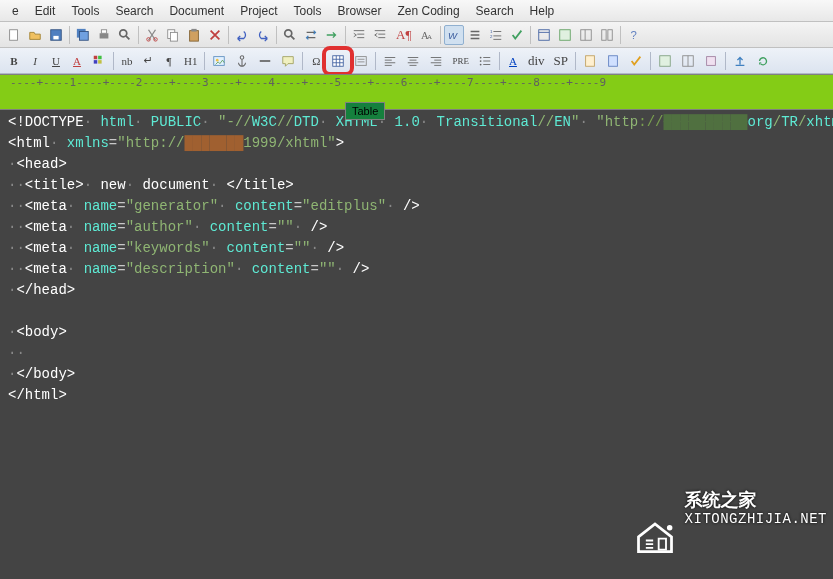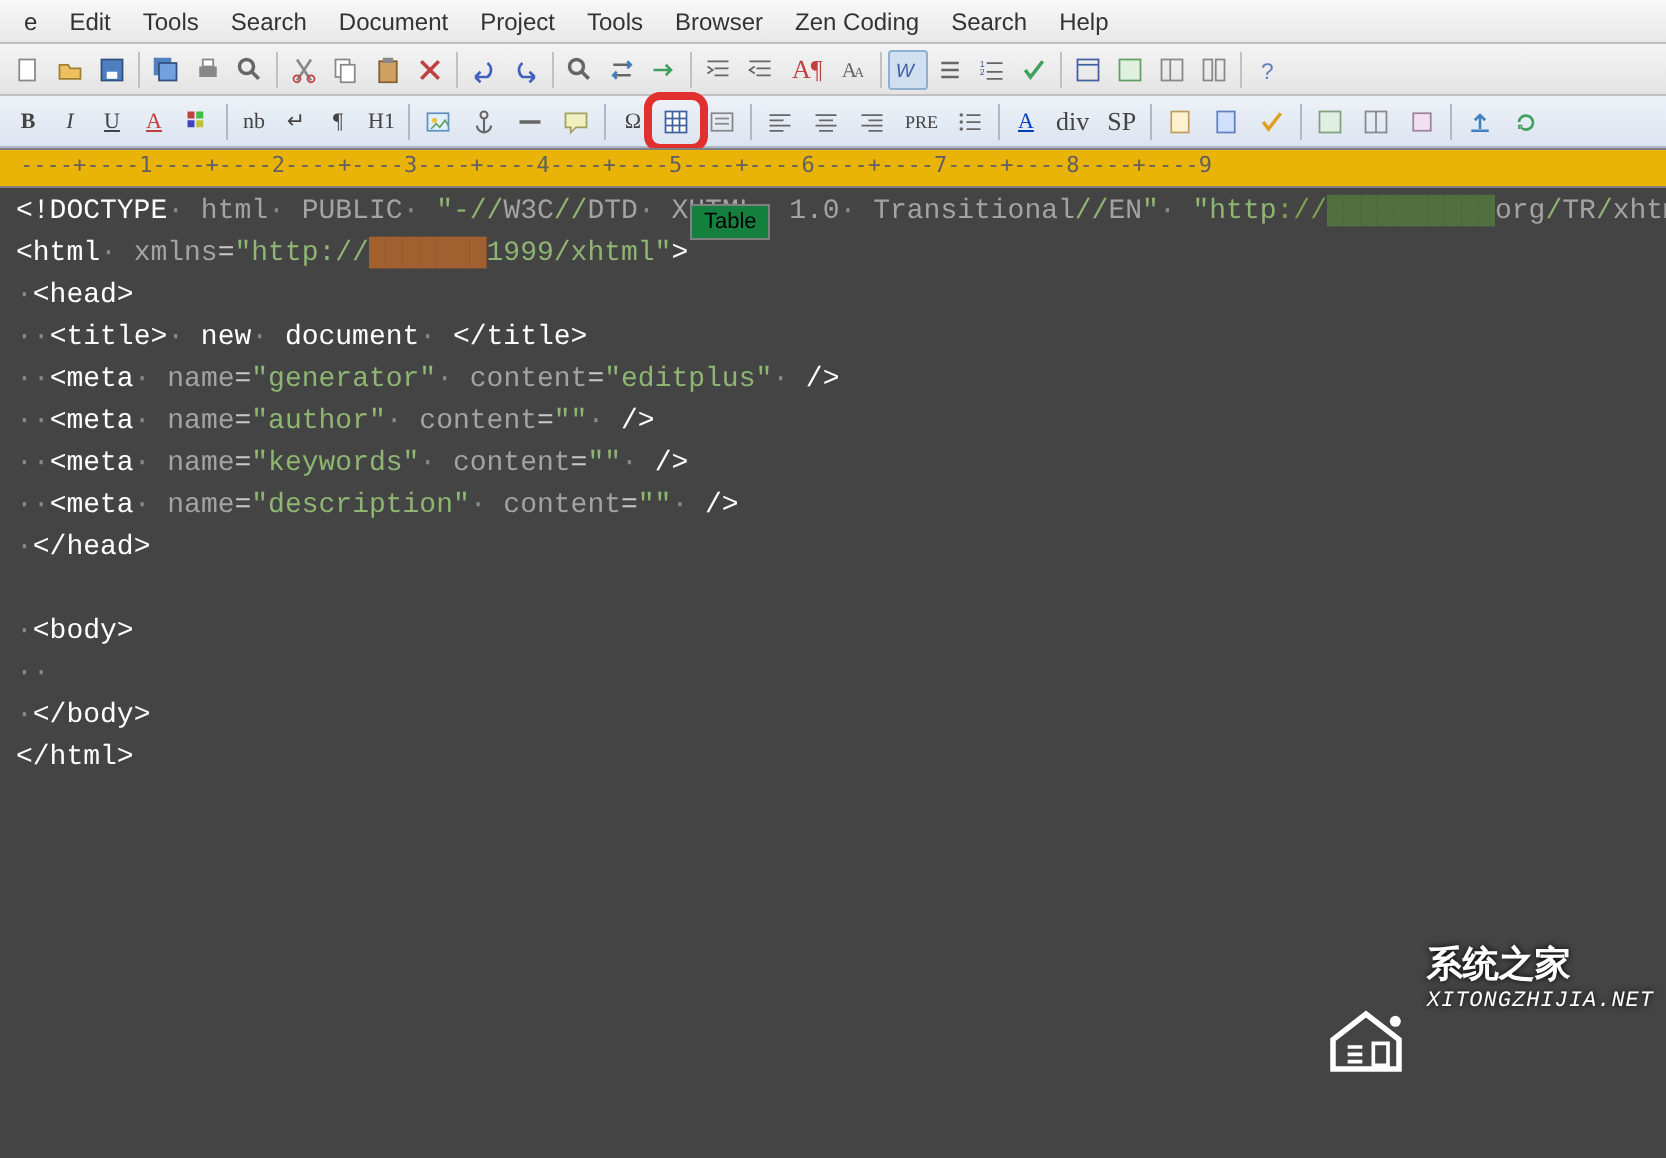--- a/index.html
+++ b/index.html
@@ -100,24 +100,24 @@
       position: absolute;
       left: 345px;
       top: 102px;
       background: #15803d;
       border: 1px solid #808080;
       padding: 2px 6px;
       font-size: 11px;
       z-index: 10;
     }
     .ruler {
-      background: #eab308;
+      background: #84cc16;
       border-top: 1px solid #808080;
       border-bottom: 1px solid #808080;
-      height: 20px;
+      height: 36px;
       position: relative;
       font-family: monospace;
       font-size: 11px;
       color: #606060;
       overflow: hidden;
     }
     .ruler-inner {
       position: absolute;
       left: 10px; top: 1px;
       white-space: nowrap;
@@ -131,37 +131,37 @@
       padding: 2px 8px;
       line-height: 21px;
       height: calc(579px - 22px - 26px - 26px - 20px);
       white-space: pre;
       overflow: hidden;
       position: relative;
     }
     .c-gray   { color: #c8c8c8; }
     .c-orange { color: #ffffff; }
     .c-green  { color: #8fb573; }
-    .c-teal   { color: #a3a3a3; }
+    .c-teal   { color: #5eead4; }
     .c-comment{ color: #7aa050; }
     .c-white  { color: #ffffff; }
     .dot { color: #888; }
     .watermark {
       position: absolute;
       right: 6px;
       bottom: 10px;
       color: #fff;
       display: flex;
       gap: 8px;
       text-shadow: 0 0 3px #000;
     }
     .watermark .wm-icon svg { width: 44px; height: 44px; }
     .watermark .wm-txt { display: flex; flex-direction: column; line-height: 1.1; }
     .watermark .wm-cn { font-size: 18px; font-weight: bold; }
-    .watermark .wm-url { font-size: 11px; letter-spacing: 0.5px; font-style: italic; }
+    .watermark .wm-url { font-size: 14px; letter-spacing: 0.5px; }
     .icon-svg { width: 14px; height: 14px; }
   </style>
 </head>
 <body>
 
 <div class="menubar">
   <span>e</span>
   <span>Edit</span>
   <span>Tools</span>
   <span>Search</span>

